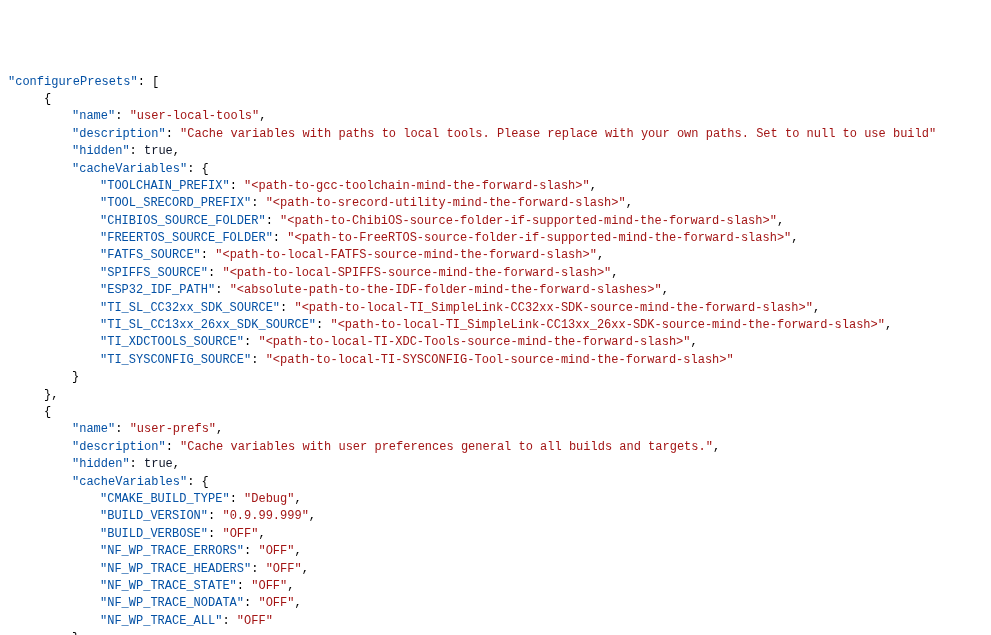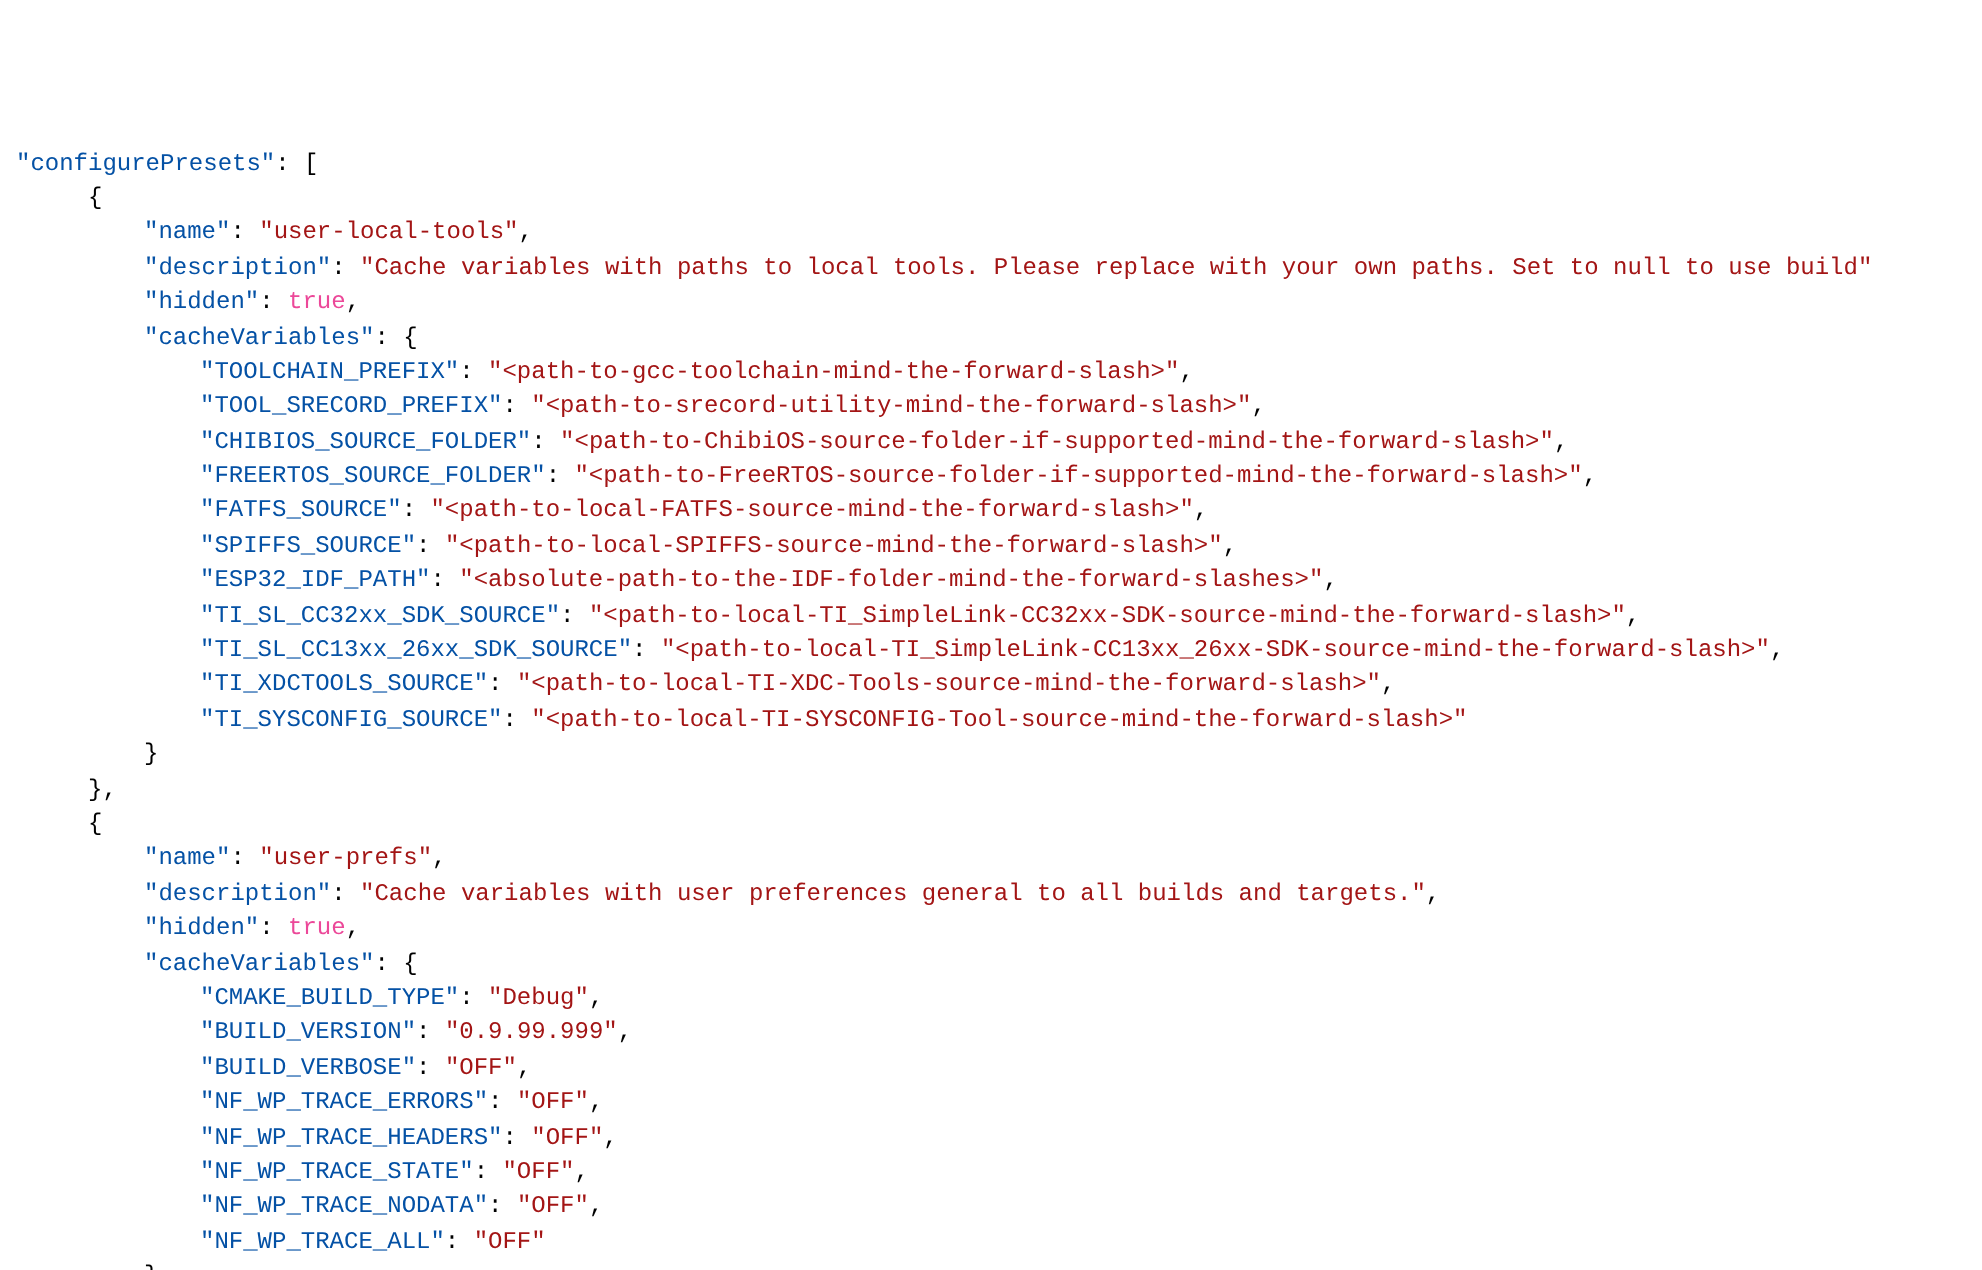--- a/index.html
+++ b/index.html
@@ -11,21 +11,21 @@
     line-height: 1.45;
     background: #ffffff;
     color: #000000;
     white-space: pre;
     overflow: hidden;
   }
   .line { display: block; }
   .key { color: #0451a5; }
   .str { color: #a31515; }
   .punc { color: #000000; }
-  .kw { color: #ec4899; }
+  .kw { color: #0f172a; }
   .indent0 { padding-left: 0px; }
   .indent2 { padding-left: 36px; }
   .indent3 { padding-left: 64px; }
   .indent4 { padding-left: 92px; }
 </style>
 </head>
 <body>
 
 
 

